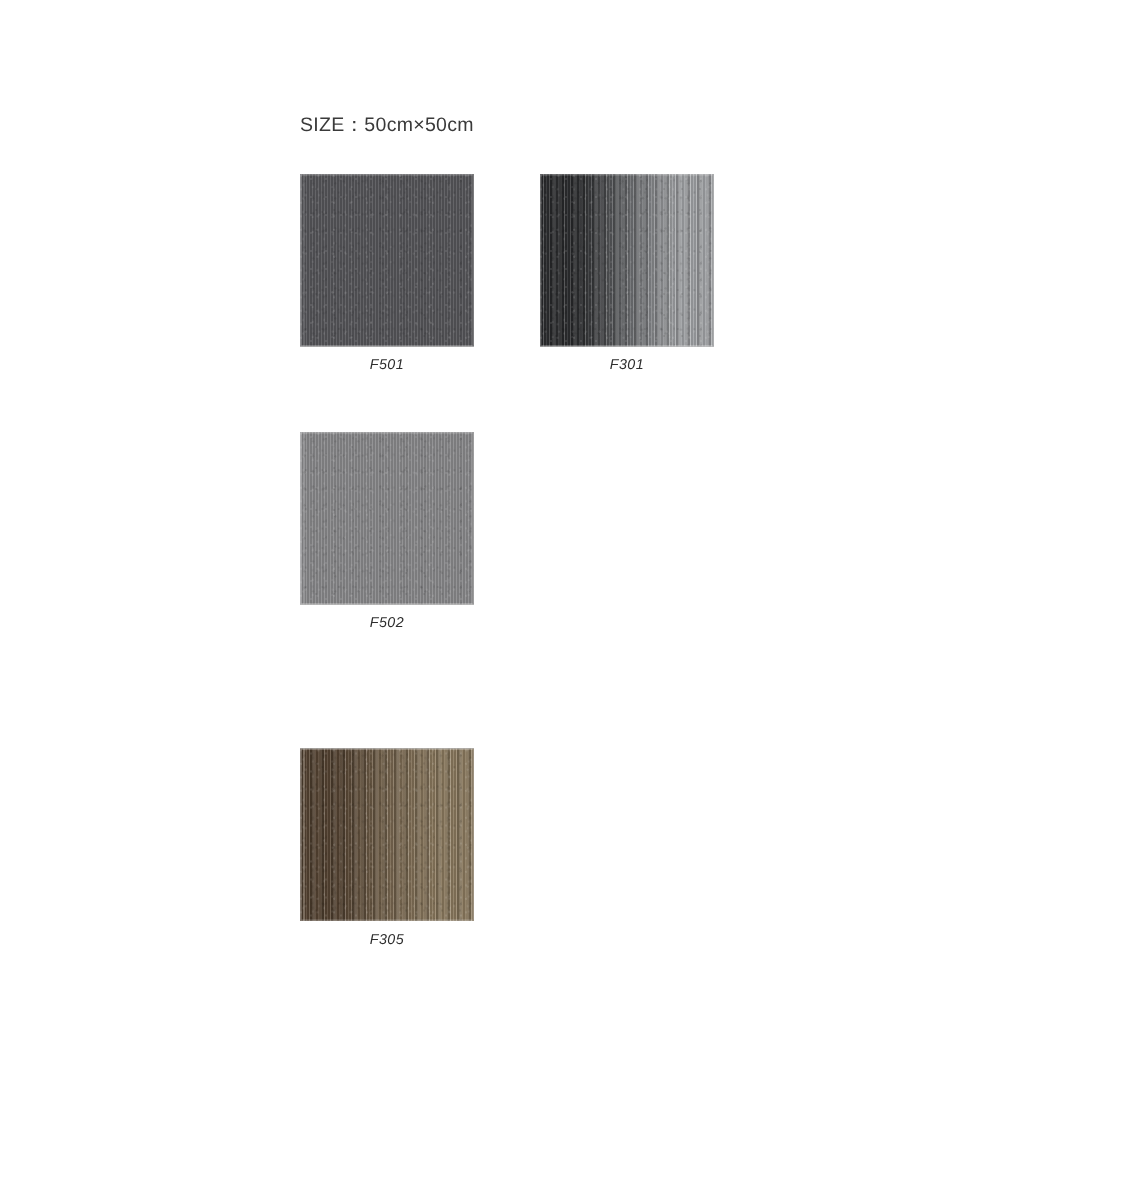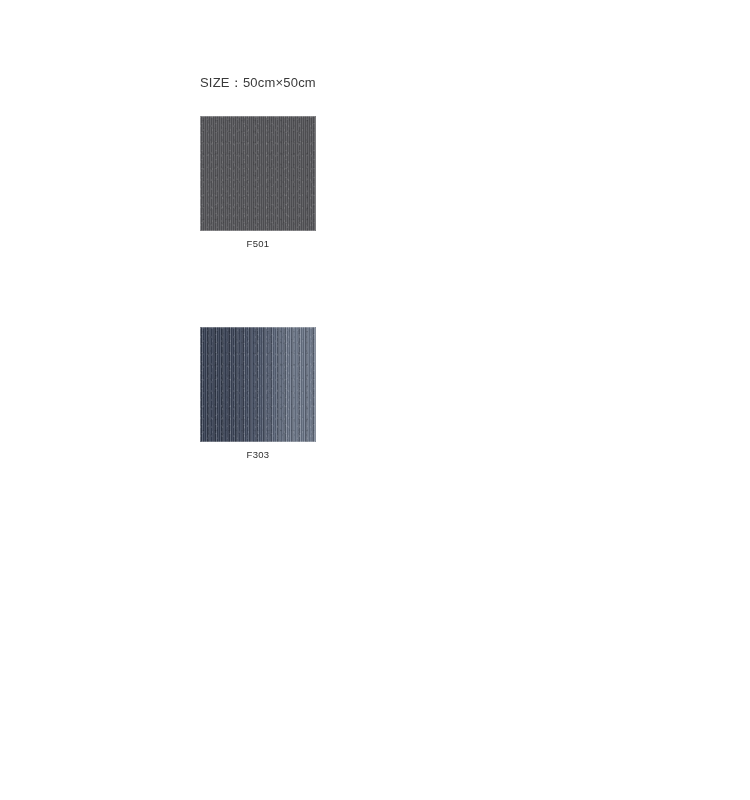--- a/index.html
+++ b/index.html
@@ -39,20 +39,21 @@
     position: absolute;
     left: 200px;
     top: 116px;
     width: 336px;
   }
 
   .swatch-row {
     display: flex;
     gap: 44px;
     margin-bottom: 39px;
+    font-style: italic;
   }
 
   .swatch-cell {
     width: 116px;
   }
 
   .swatch-tile {
     position: relative;
     width: 116px;
     height: 115px;
@@ -143,32 +144,51 @@
       <div class="swatch-row">
         <div class="swatch-cell">
           <div class="swatch-tile">
             <div class="tile-base" style="background: rgb(86, 86, 90);"></div>
             <div class="tile-ribs"></div>
             <div class="tile-noise"></div>
             <div class="tile-edge"></div>
           </div>
           <div class="swatch-label">F501</div>
         </div>
+        <div class="swatch-cell">
+          <div class="swatch-tile">
+            <div class="tile-base" style="background: linear-gradient(90deg, rgb(46, 47, 49) 0%, rgb(46, 47, 49) 22%, rgb(110, 112, 115) 50%, rgb(169, 171, 174) 78%, rgb(169, 171, 174) 100%);"></div>
+            <div class="tile-bands"></div>
+            <div class="tile-ribs"></div>
+            <div class="tile-noise"></div>
+            <div class="tile-edge"></div>
+          </div>
+          <div class="swatch-label">F301</div>
+        </div>
+      </div>
+      <div class="swatch-row">
+        <div class="swatch-cell">
+          <div class="swatch-tile">
+            <div class="tile-base" style="background: rgb(138, 138, 140);"></div>
+            <div class="tile-ribs"></div>
+            <div class="tile-noise"></div>
+            <div class="tile-edge"></div>
+          </div>
+          <div class="swatch-label">F502</div>
+        </div>
       </div>
       <div class="swatch-row">
       </div>
       <div class="swatch-row">
         <div class="swatch-cell">
           <div class="swatch-tile">
-            <div class="tile-base" style="background: linear-gradient(90deg, rgb(59, 68, 88) 0%, rgb(59, 68, 88) 22%, rgb(75, 85, 106) 50%, rgb(111, 122, 141) 78%, rgb(111, 122, 141) 100%);"></div>
+            <div class="tile-base" style="background: linear-gradient(90deg, rgb(88, 70, 52) 0%, rgb(88, 70, 52) 22%, rgb(124, 106, 82) 50%, rgb(145, 127, 99) 78%, rgb(145, 127, 99) 100%);"></div>
             <div class="tile-bands"></div>
             <div class="tile-ribs"></div>
             <div class="tile-noise"></div>
             <div class="tile-edge"></div>
           </div>
-          <div class="swatch-label">F303</div>
+          <div class="swatch-label">F305</div>
         </div>
-      </div>
-      <div class="swatch-row">
       </div>
     </div>
 
 </div>
 
 </body></html>

